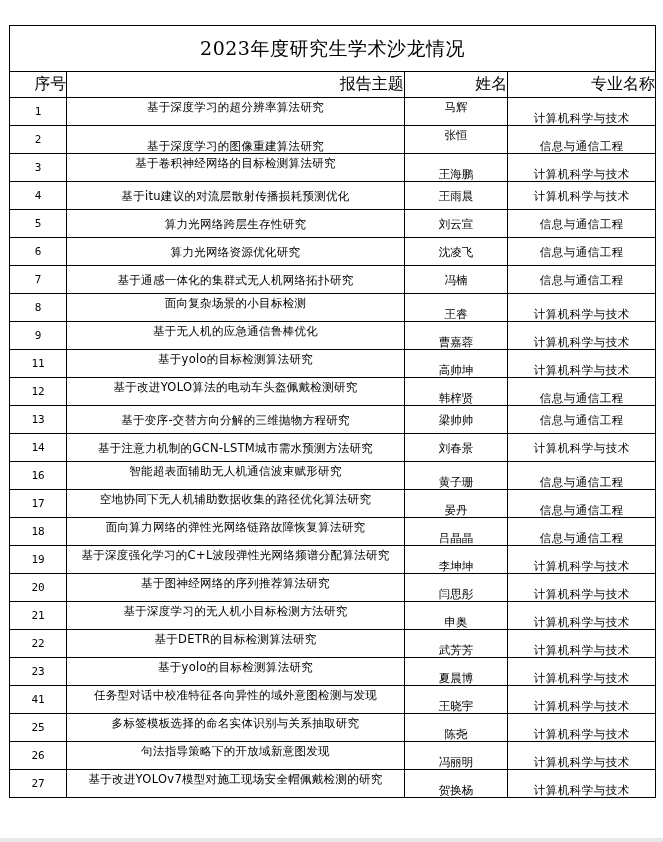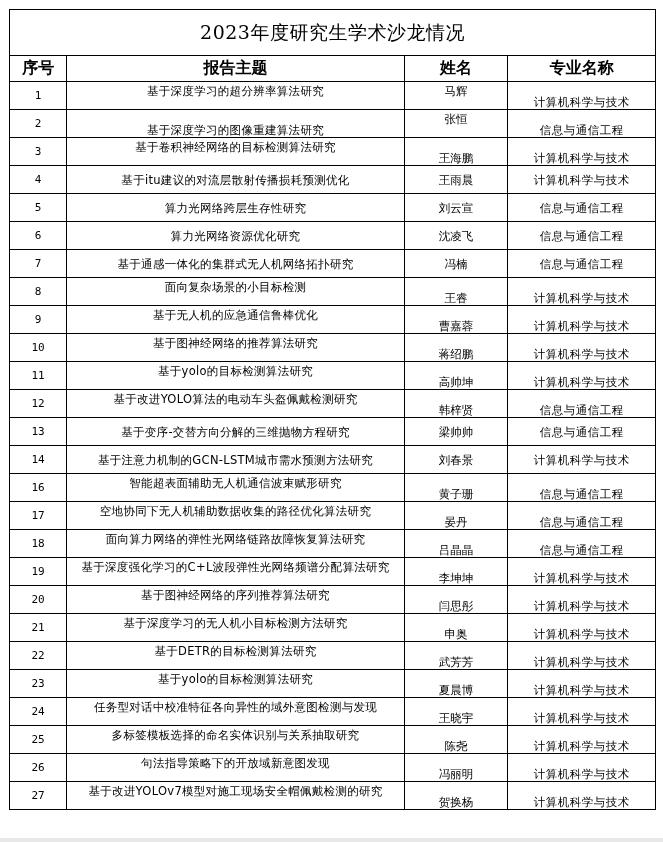--- a/index.html
+++ b/index.html
@@ -11,21 +11,21 @@
       overflow: hidden;
     }
     body {
       position: relative;
       font-family: "DejaVu Sans", "Liberation Sans", sans-serif;
       color: #000;
     }
     .sheet {
       position: absolute;
       left: 9px;
-      top: 9px;
+      top: 25px;
       width: 512px;
     }
     table {
       border-collapse: collapse;
       width: 647px;
       table-layout: fixed;
     }
     td, th {
       border: 1px solid #000;
       padding: 0;
@@ -36,21 +36,22 @@
     .title-cell {
       height: 45px;
       font-family: "DejaVu Serif", "Liberation Serif", serif;
       font-size: 19px;
       font-weight: normal;
       letter-spacing: 0.5px;
     }
     .hdr th {
       height: 25px;
       font-size: 16px;
-      font-weight: bold;
+      font-weight: normal;
+      text-align: right;
     }
     .row td {
       height: 27px;
       font-size: 11.5px;
       position: relative;
     }
     .row td .txt {
       display: block;
       line-height: 14px;
     }
@@ -224,34 +225,20 @@
             <span class="txt">基于无人机的应急通信鲁棒优化</span>
           </td>
     <td class="name bot">
             <span class="txt">曹嘉蓉</span>
           </td>
     <td class="major bot">
             <span class="txt">计算机科学与技术</span>
           </td>
   </tr>
 
-  <tr class="row">
-    <td class="idx mid">
-            <span class="txt">10</span>
-          </td>
-    <td class="topic top">
-            <span class="txt">基于图神经网络的推荐算法研究</span>
-          </td>
-    <td class="name bot">
-            <span class="txt">蒋绍鹏</span>
-          </td>
-    <td class="major bot">
-            <span class="txt">计算机科学与技术</span>
-          </td>
-  </tr>
 
   <tr class="row">
     <td class="idx mid">
             <span class="txt">11</span>
           </td>
     <td class="topic top">
             <span class="txt">基于yolo的目标检测算法研究</span>
           </td>
     <td class="name bot">
             <span class="txt">高帅坤</span>
@@ -422,21 +409,21 @@
     <td class="name bot">
             <span class="txt">夏晨博</span>
           </td>
     <td class="major bot">
             <span class="txt">计算机科学与技术</span>
           </td>
   </tr>
 
   <tr class="row">
     <td class="idx mid">
-            <span class="txt">24</span>
+            <span class="txt">41</span>
           </td>
     <td class="topic top">
             <span class="txt">任务型对话中校准特征各向异性的域外意图检测与发现</span>
           </td>
     <td class="name bot">
             <span class="txt">王晓宇</span>
           </td>
     <td class="major bot">
             <span class="txt">计算机科学与技术</span>
           </td>

